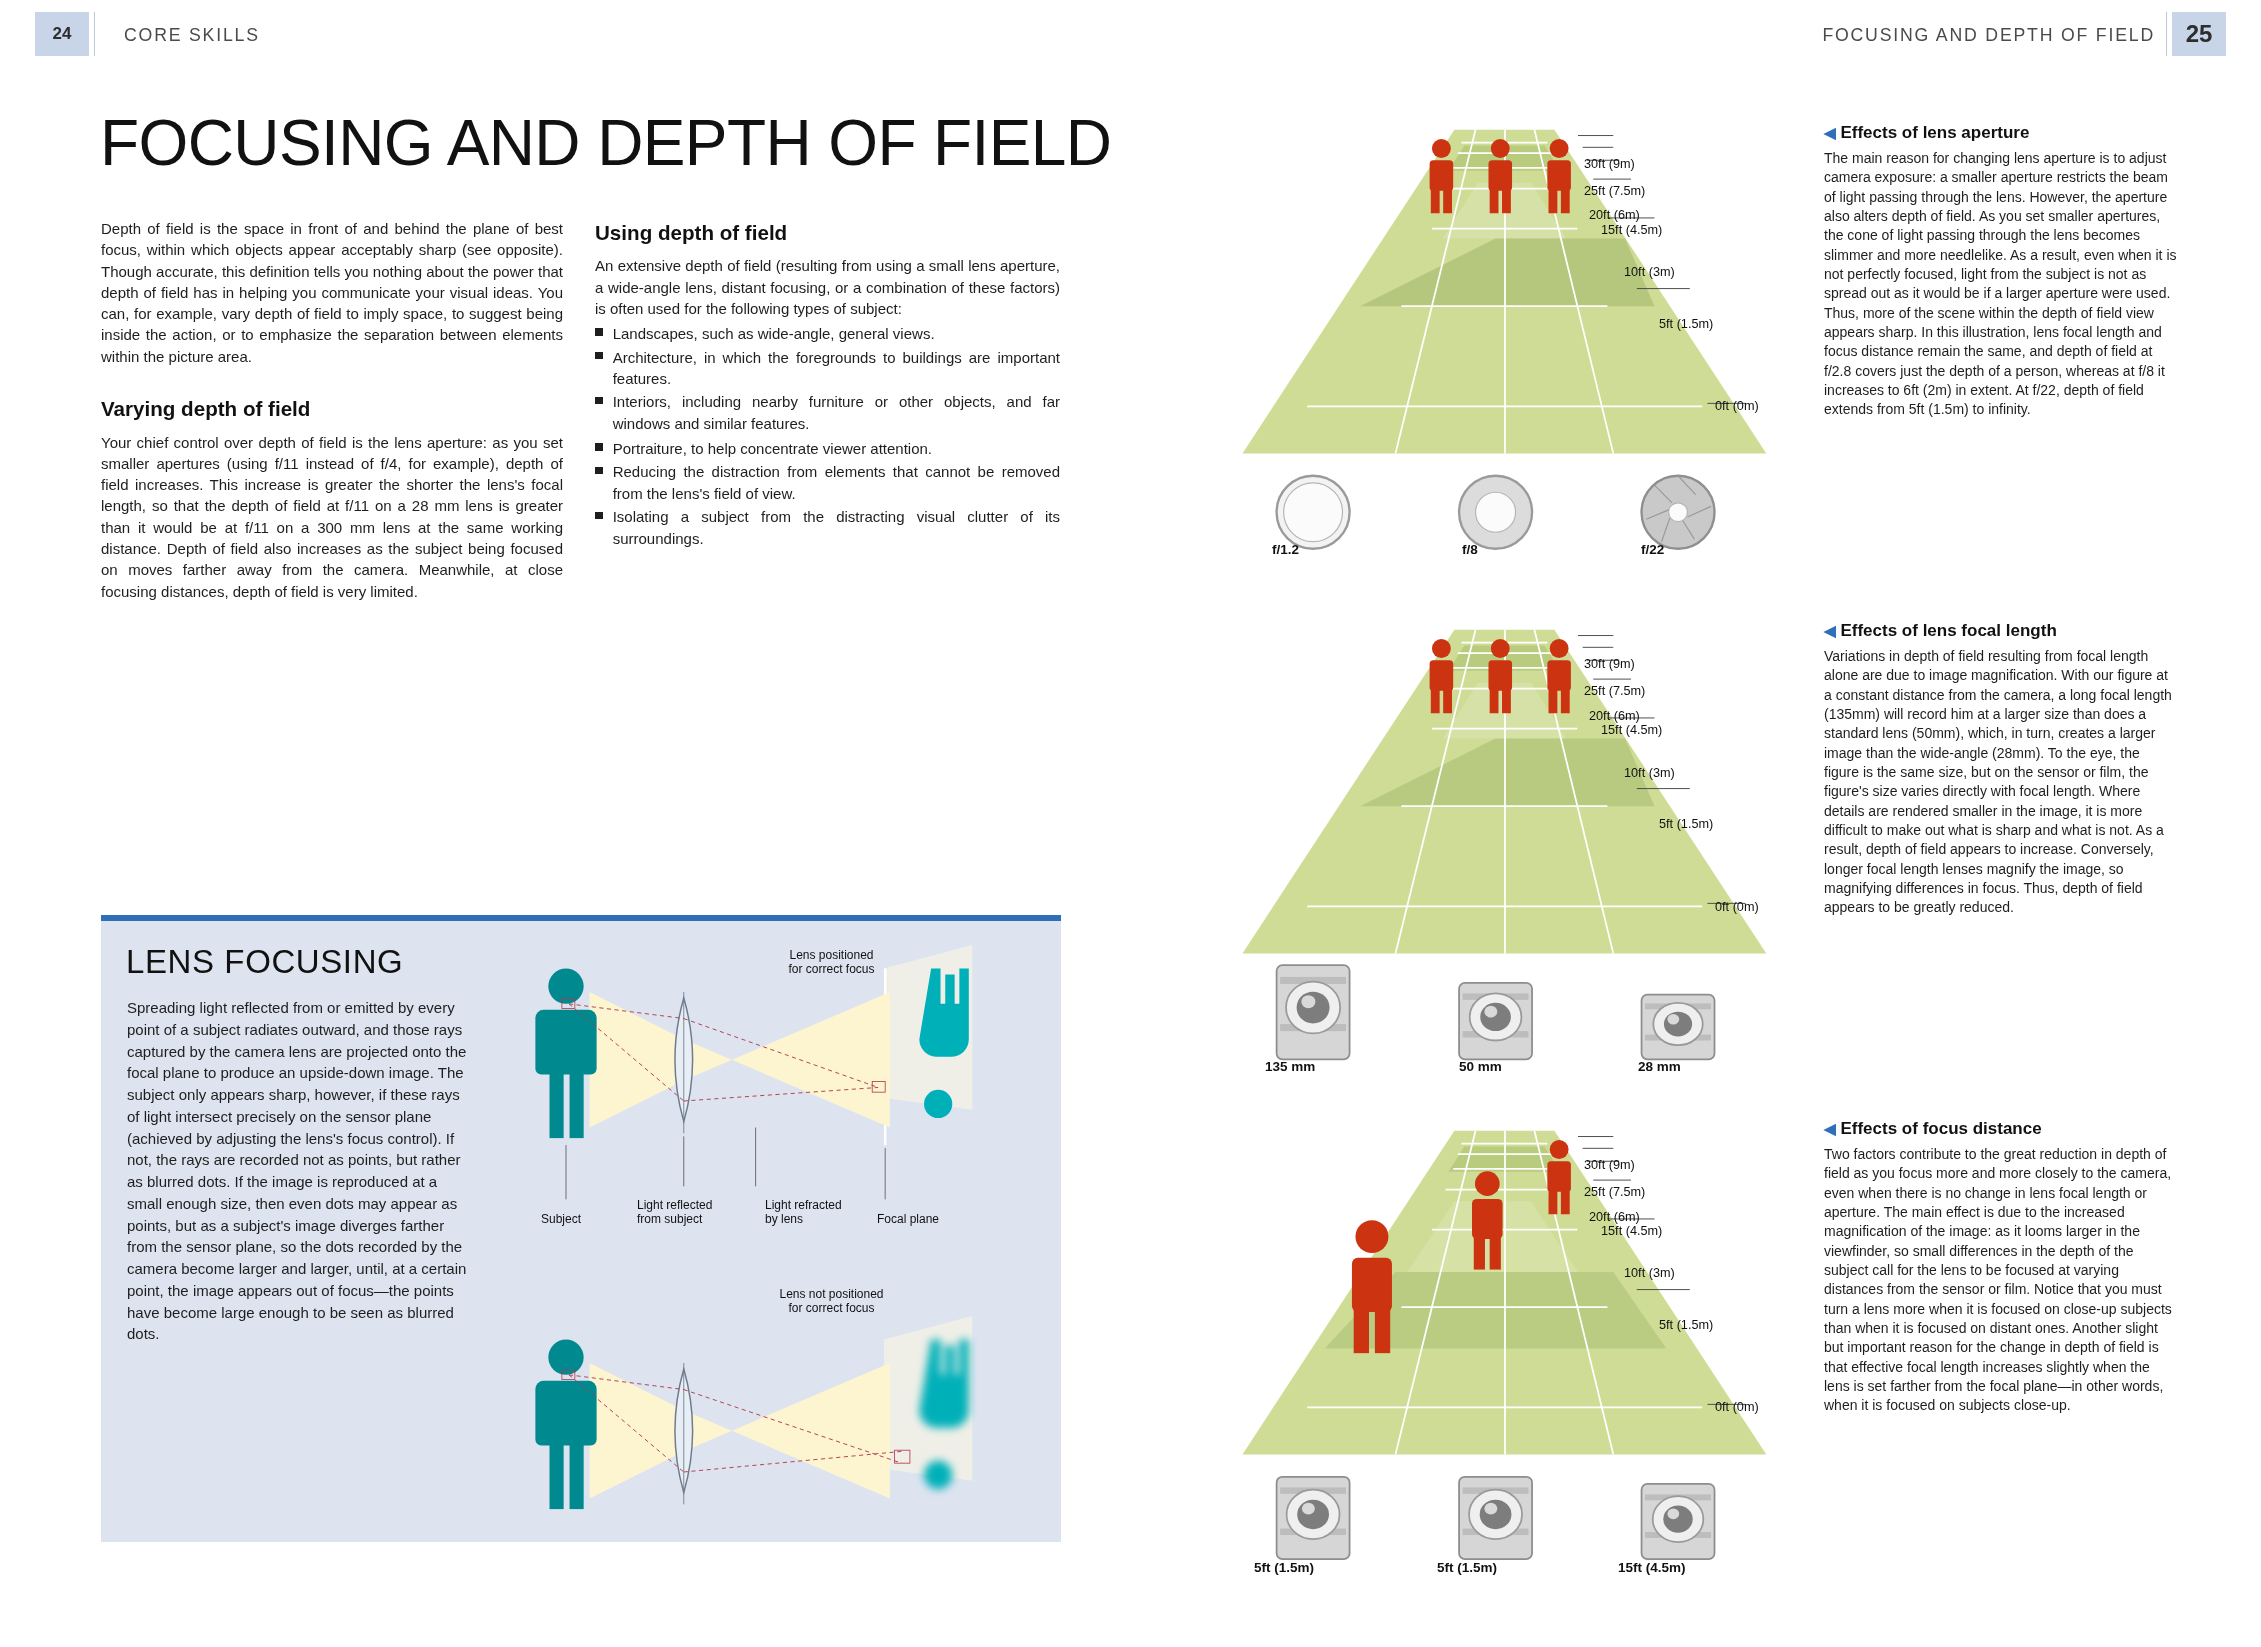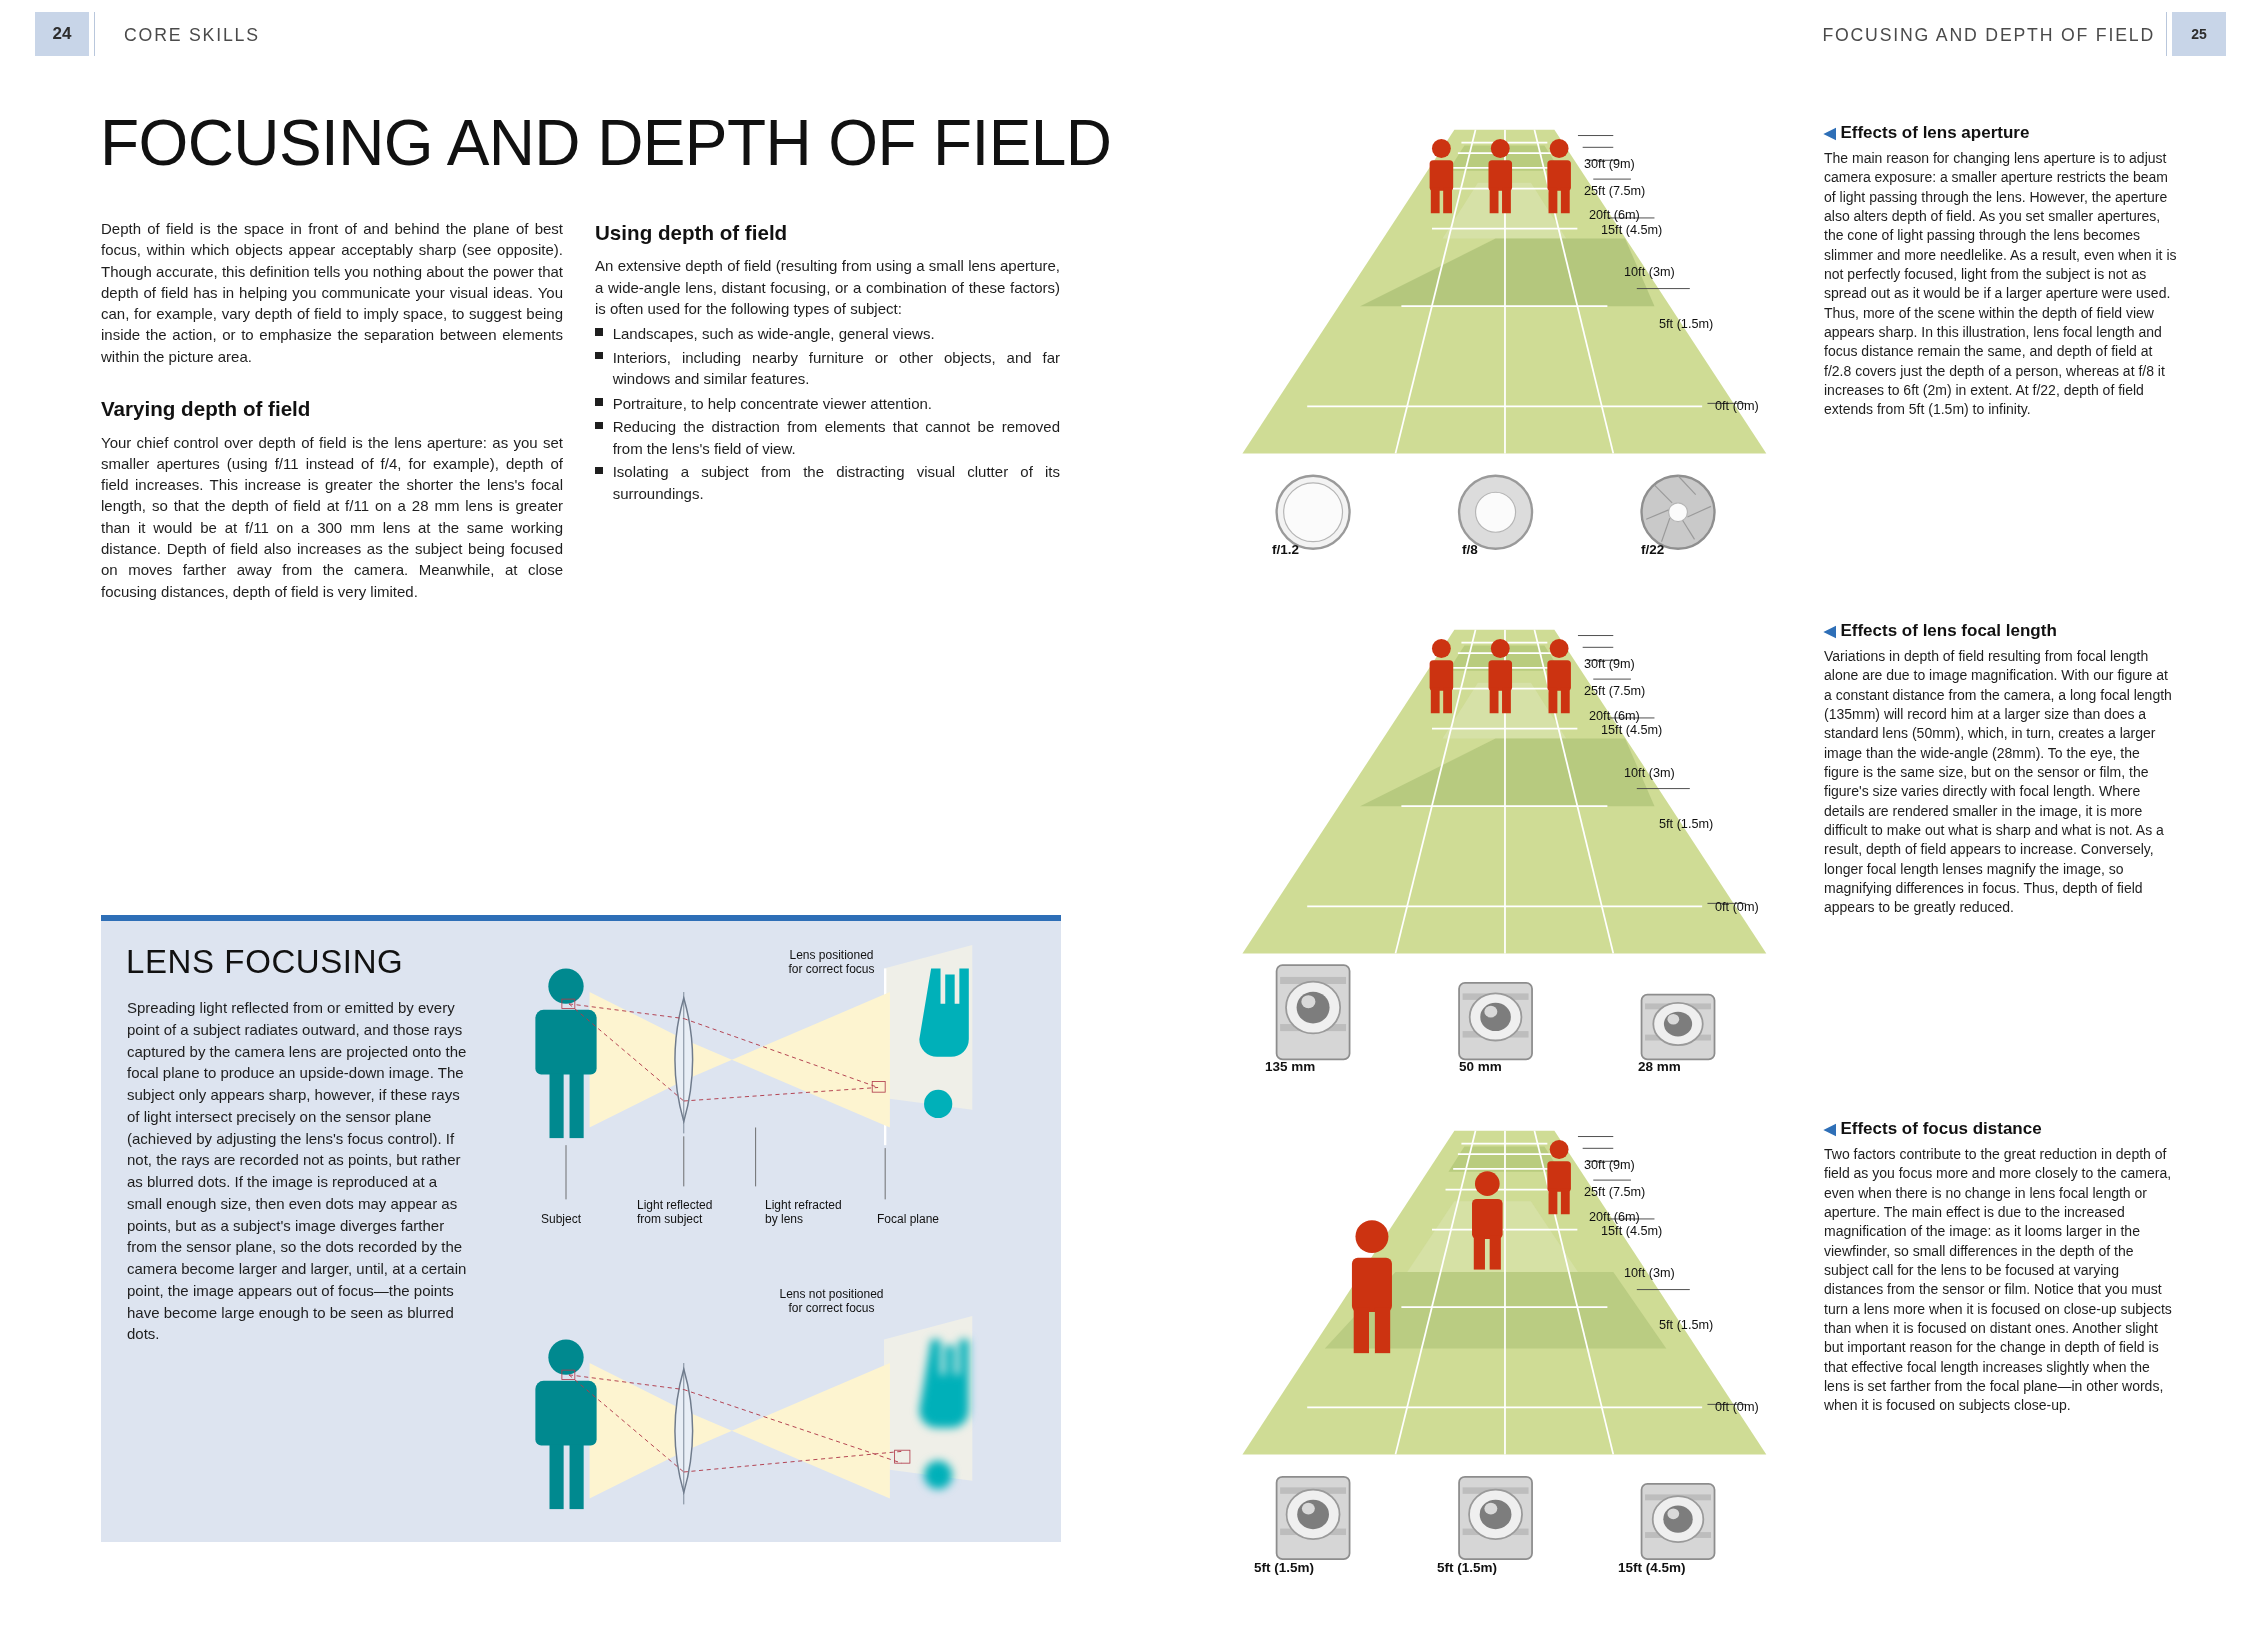--- a/index.html
+++ b/index.html
@@ -5,21 +5,21 @@
   html,body{margin:0;padding:0;background:#ffffff;}
   body{width:2261px;height:1648px;font-family:"Liberation Sans",sans-serif;color:#1a1a1a;position:relative;overflow:hidden;}
   .page{position:absolute;left:0;top:0;width:2261px;height:1648px;}
 
   
   .hdr-left-box{position:absolute;left:35px;top:11.8px;width:54px;height:44px;background:#c8d5e8;display:flex;align-items:center;justify-content:center;}
   .hdr-left-box span{font-size:17px;font-weight:bold;color:#2d2d2d;}
   .hdr-left-label{position:absolute;left:124px;top:25px;font-size:17.7px;letter-spacing:1.8px;color:#4a4a4a;}
   .hdr-rule{position:absolute;left:94px;top:11.8px;width:1.2px;height:44px;background:#b9c7dc;}
   .hdr-right-box{position:absolute;right:35px;top:11.8px;width:54px;height:44px;background:#c8d5e8;display:flex;align-items:center;justify-content:center;}
-  .hdr-right-box span{font-size:14px;font-weight:bold;color:#2d2d2d;}
+  .hdr-right-box span{font-size:24px;font-weight:bold;color:#2d2d2d;}
   .hdr-right-label{position:absolute;right:106px;top:25px;font-size:17.7px;letter-spacing:1.8px;color:#4a4a4a;text-align:right;}
   .hdr-rule-r{position:absolute;right:94px;top:11.8px;width:1.2px;height:44px;background:#b9c7dc;}
 
   
   .title{position:absolute;left:100px;top:106px;font-size:64px;font-weight:300;letter-spacing:-0.6px;color:#111;white-space:nowrap;}
 
   
   .col{position:absolute;font-size:15px;line-height:1.42;text-align:justify;color:#1e1e1e;}
   .col1{left:101px;top:218px;width:462px;}
   .col2{left:595px;top:218px;width:465px;}
@@ -73,20 +73,21 @@
     <p>Depth of field is the space in front of and behind the plane of best focus, within which objects appear acceptably sharp (see opposite). Though accurate, this definition tells you nothing about the power that depth of field has in helping you communicate your visual ideas. You can, for example, vary depth of field to imply space, to suggest being inside the action, or to emphasize the separation between elements within the picture area.</p>
     <div class="sub2">Varying depth of field</div>
     <p>Your chief control over depth of field is the lens aperture: as you set smaller apertures (using f/11 instead of f/4, for example), depth of field increases. This increase is greater the shorter the lens's focal length, so that the depth of field at f/11 on a 28 mm lens is greater than it would be at f/11 on a 300 mm lens at the same working distance. Depth of field also increases as the subject being focused on moves farther away from the camera. Meanwhile, at close focusing distances, depth of field is very limited.</p>
   </div>
 
   <div class="col col2">
     <div class="sub">Using depth of field</div>
     <p>An extensive depth of field (resulting from using a small lens aperture, a wide-angle lens, distant focusing, or a combination of these factors) is often used for the following types of subject:</p>
     <div class="bullets">
       <div><span class="bq"></span><span>Landscapes, such as wide-angle, general views.</span></div>
+      <div><span class="bq"></span><span>Architecture, in which the foregrounds to buildings are important features.</span></div>
       <div><span class="bq"></span><span>Interiors, including nearby furniture or other objects, and far windows and similar features.</span></div>
     </div>
     <div class="bullets">
       <div><span class="bq"></span><span>Portraiture, to help concentrate viewer attention.</span></div>
       <div><span class="bq"></span><span>Reducing the distraction from elements that cannot be removed from the lens's field of view.</span></div>
       <div><span class="bq"></span><span>Isolating a subject from the distracting visual clutter of its surroundings.</span></div>
     </div>
   </div>
 
   <div class="lf-panel">

